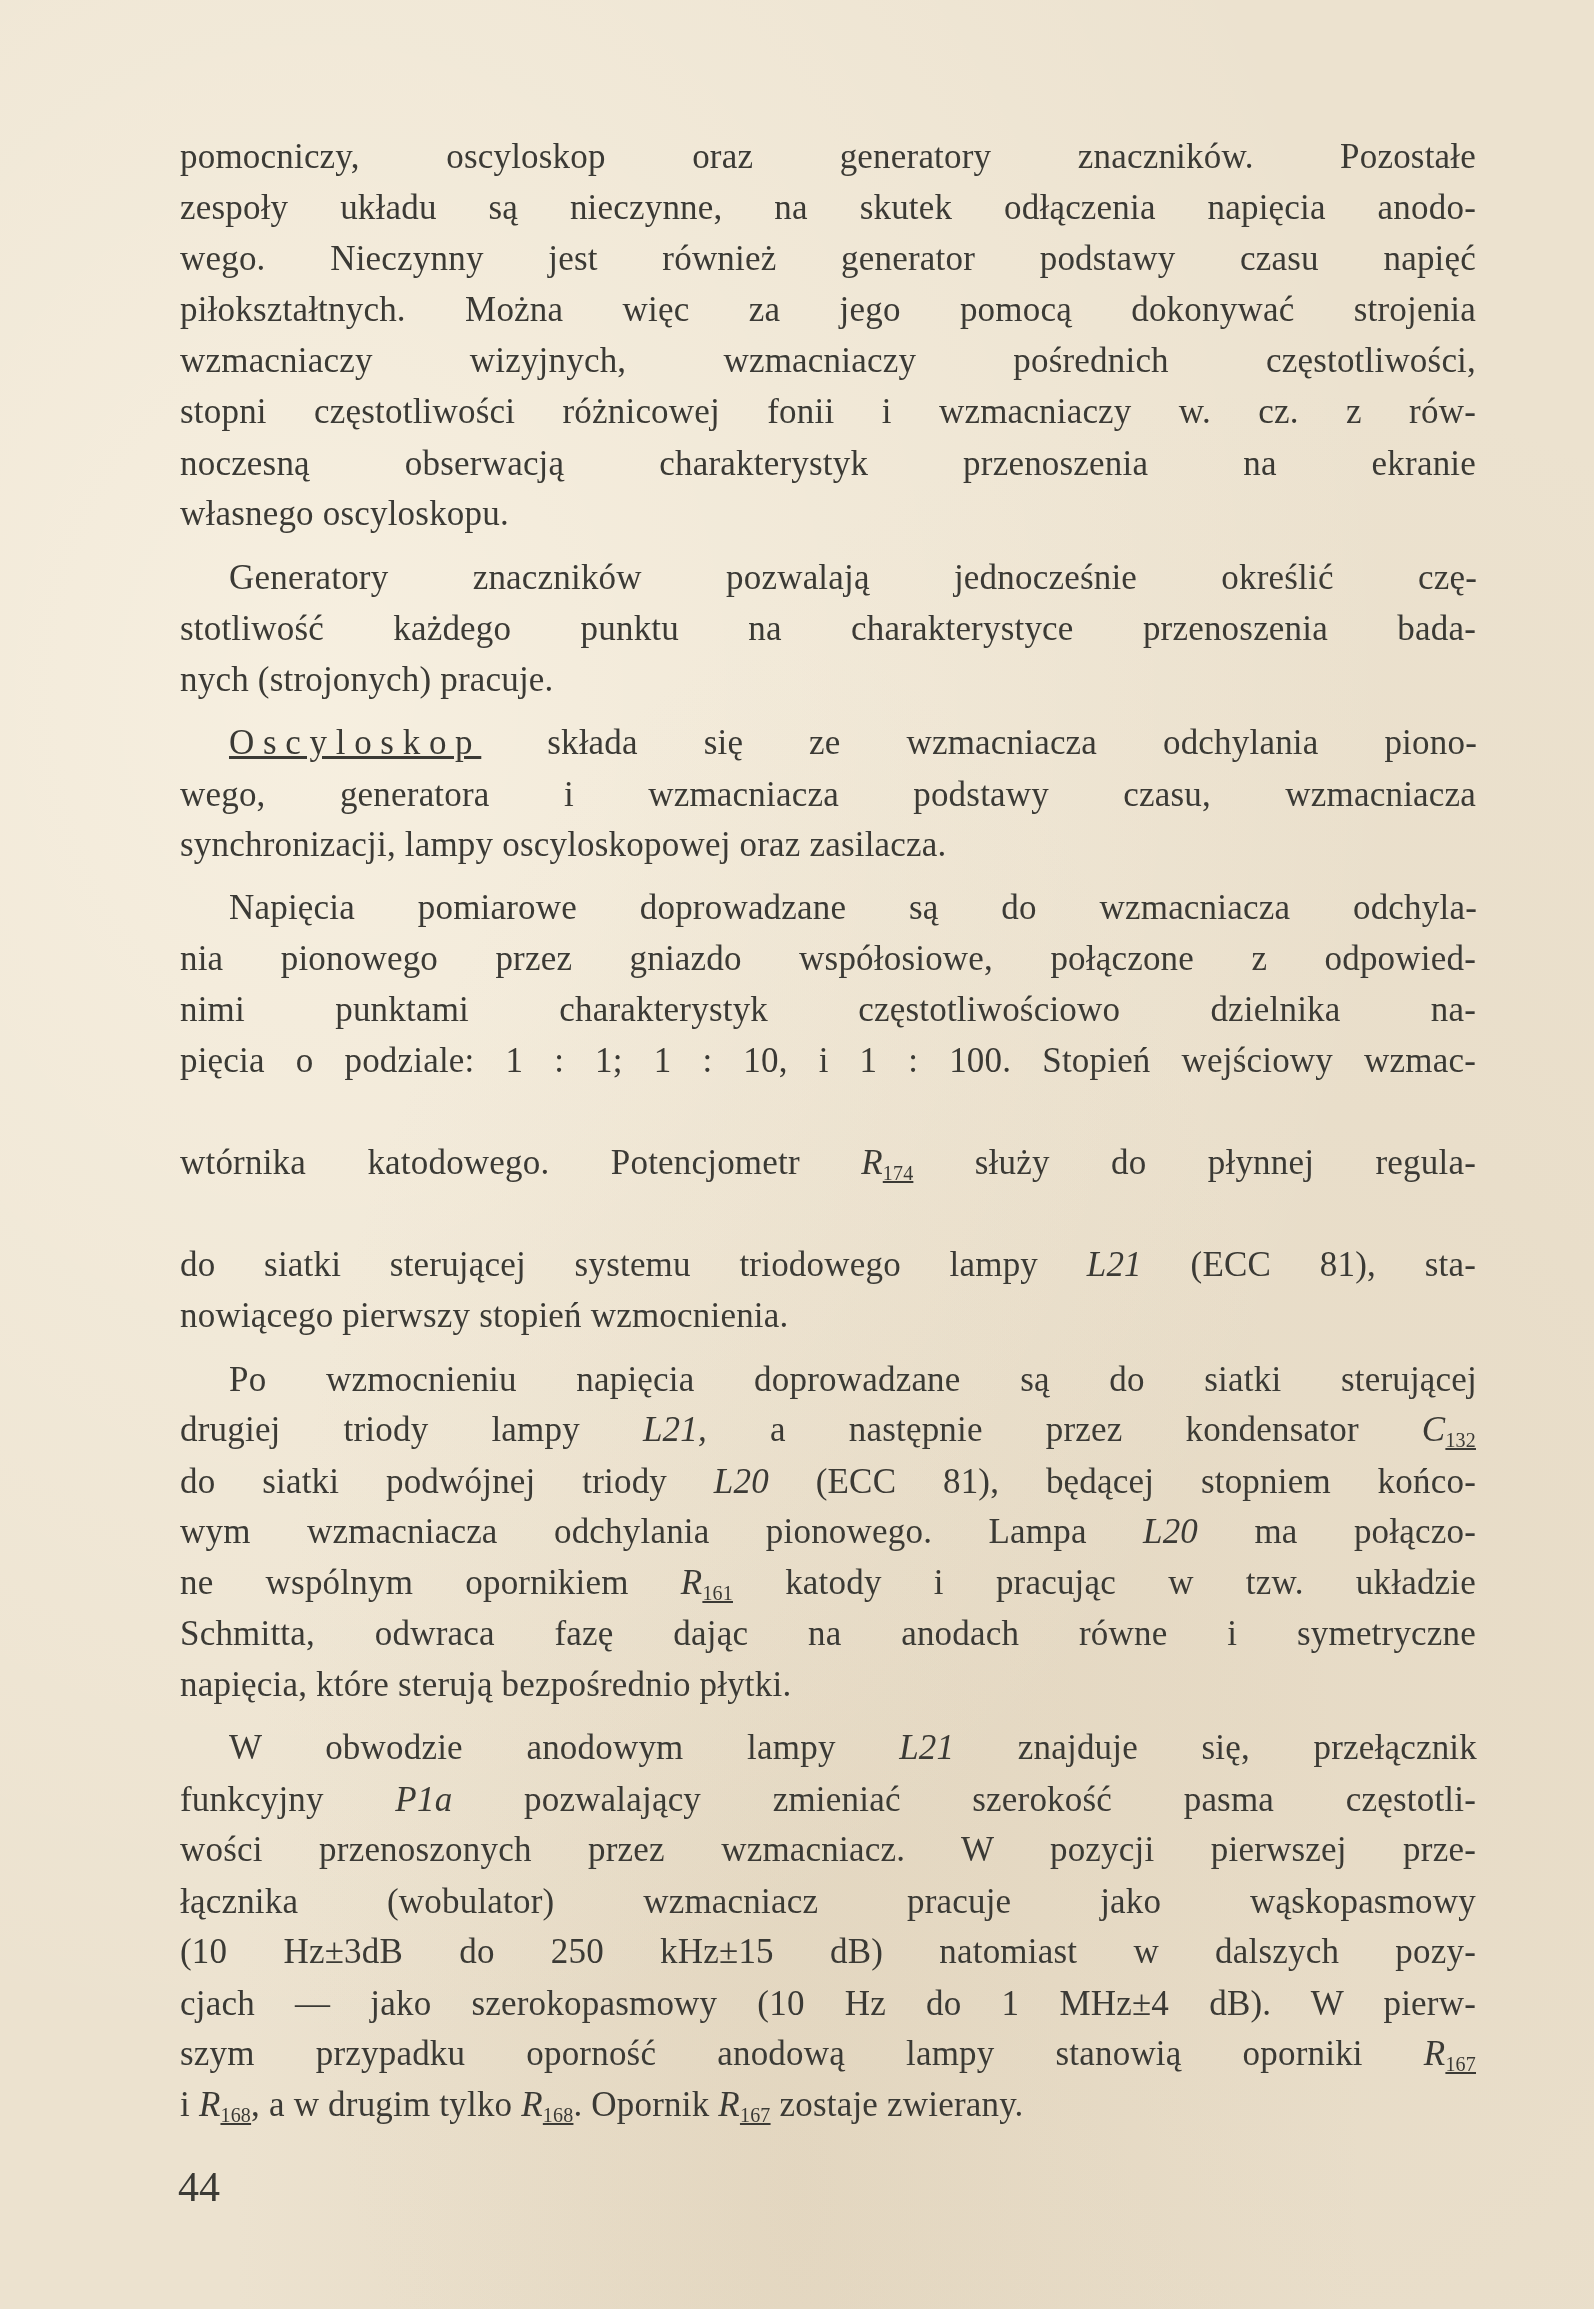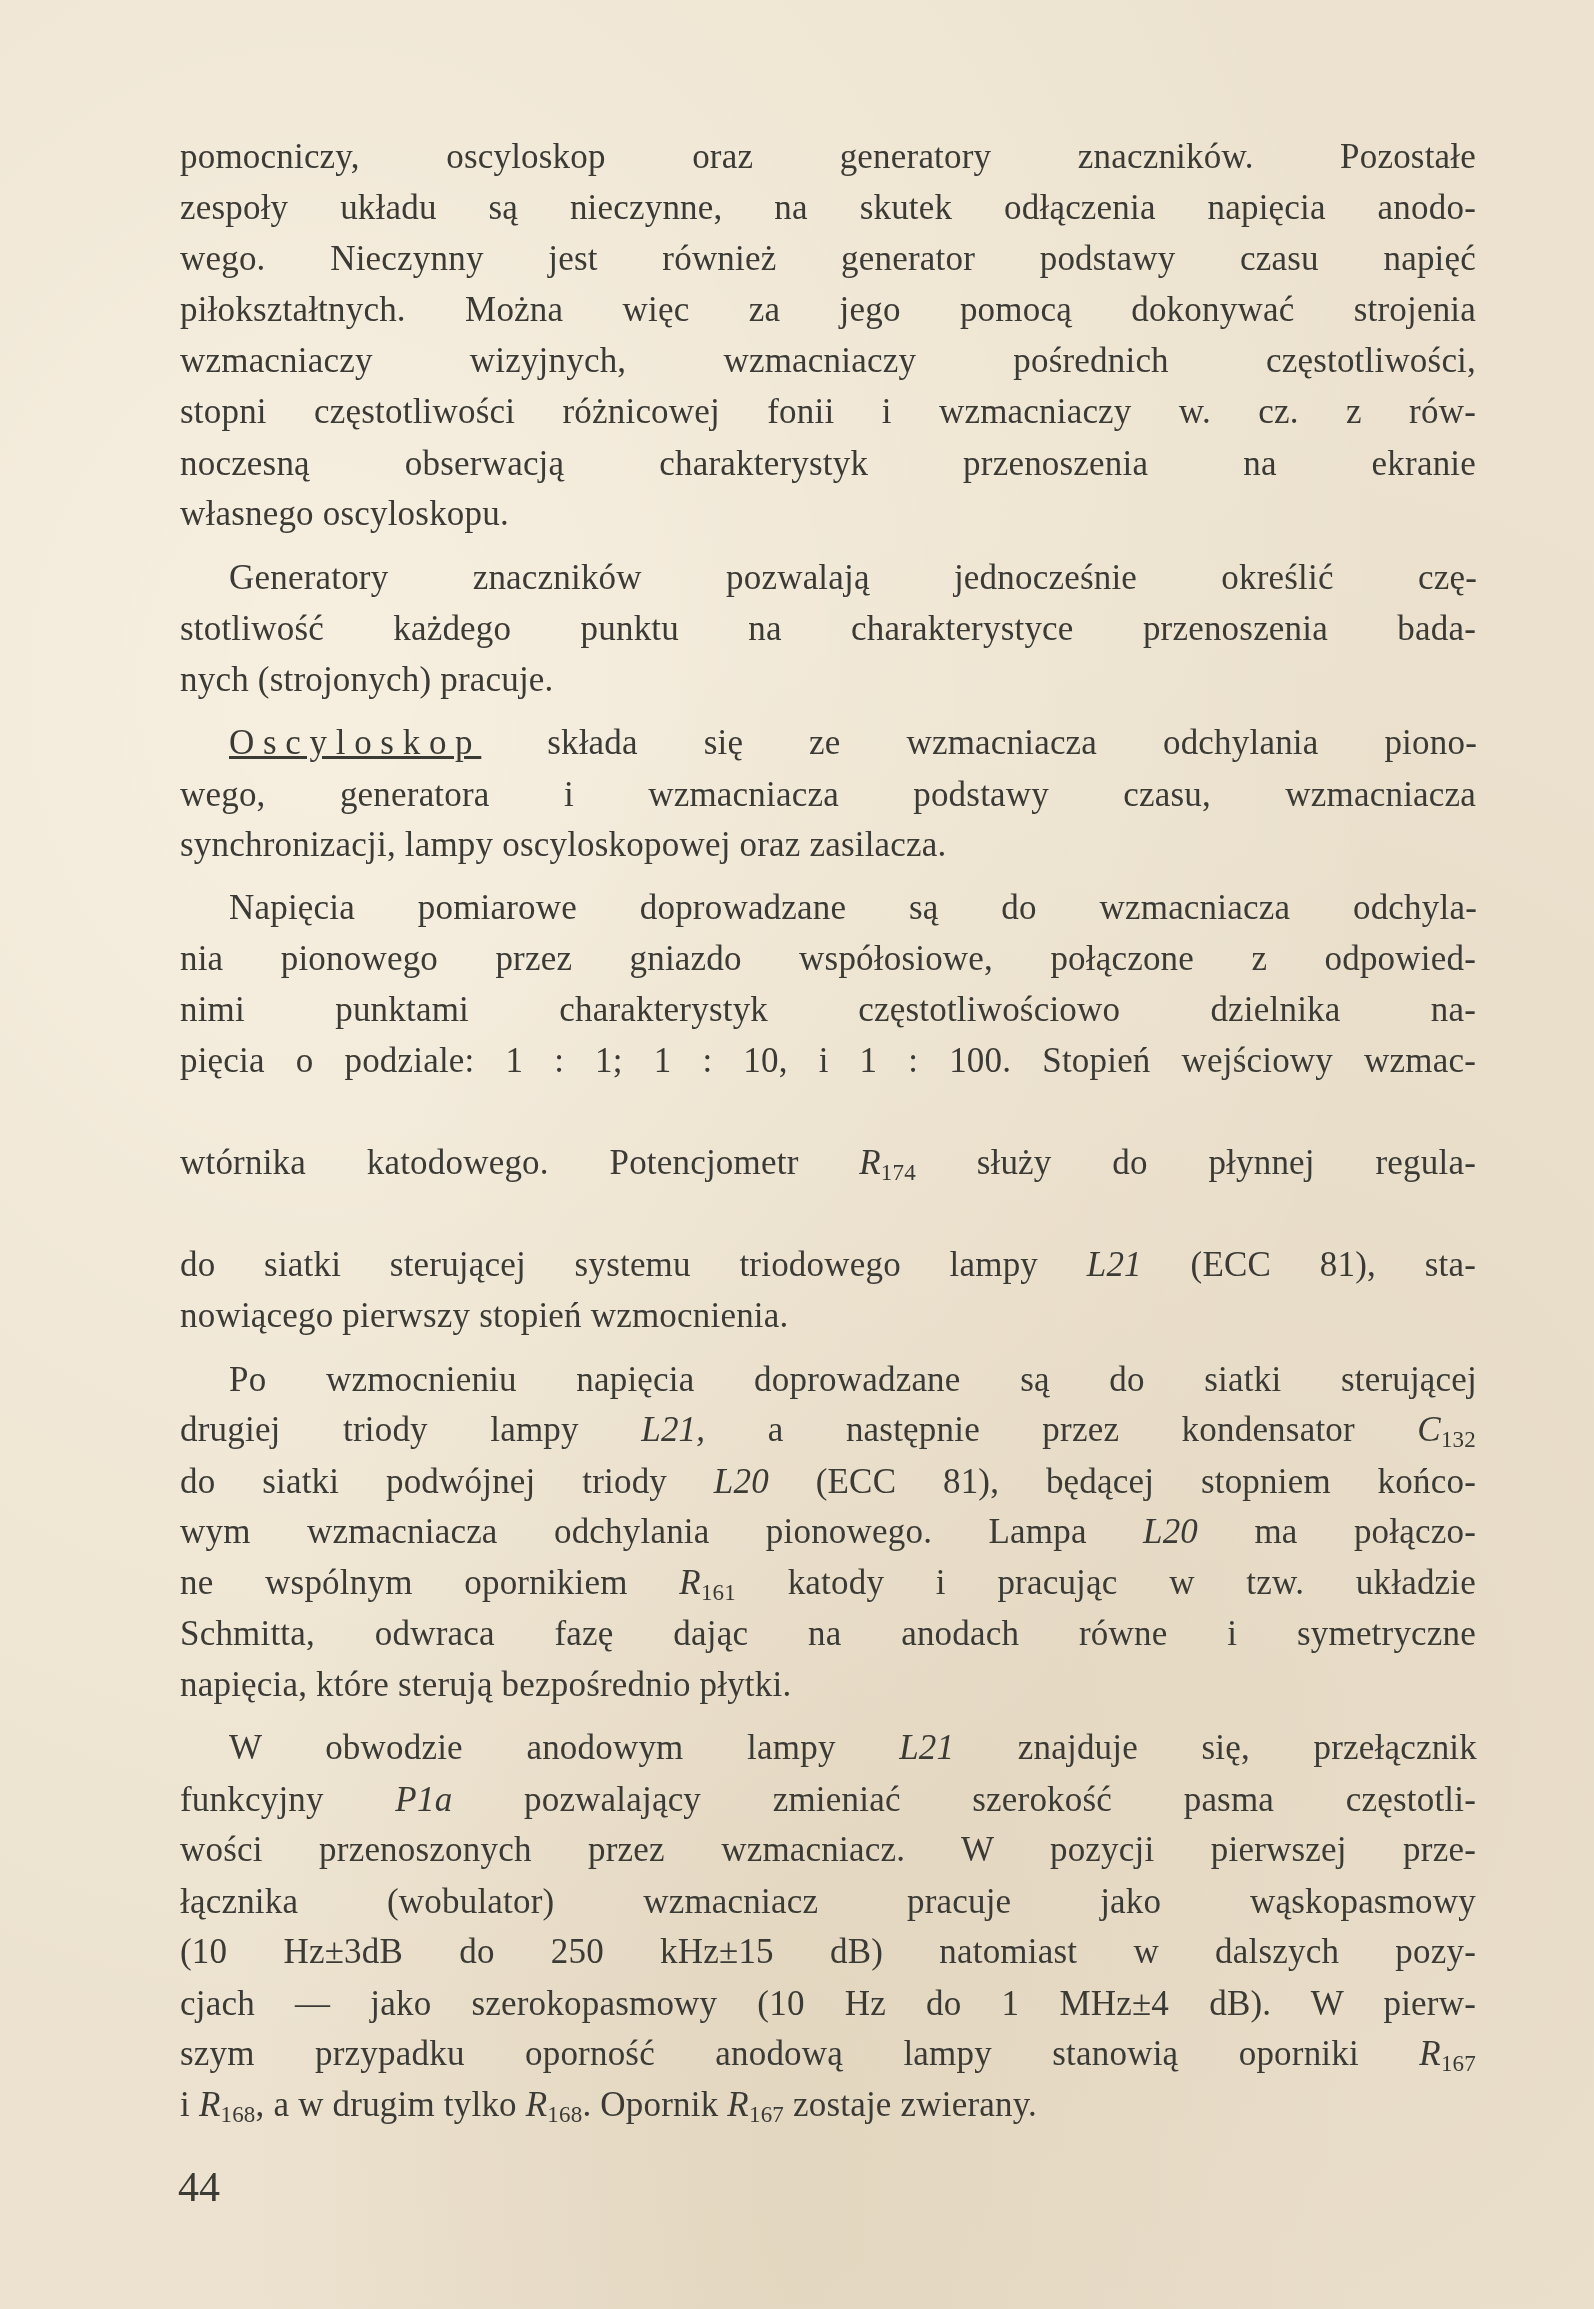--- a/index.html
+++ b/index.html
@@ -22,21 +22,21 @@
     font-size: 35px;
     line-height: 50px;
     white-space: nowrap;
     text-align: justify;
     text-align-last: justify;
     letter-spacing: 0.2px;
   }
   .line.indent { left: 229px; width: 1248px; }
   .line.last { text-align-last: left; }
   .line .it { font-style: italic; }
-  .line sub { font-size: 23px; vertical-align: -5.8px; line-height: 0; }
+  .line sub { font-size: 20px; vertical-align: -5.8px; line-height: 0; text-decoration: underline; }
   .spaced { letter-spacing: 8.7px; text-decoration: underline; }
   .page-number {
     position: absolute; left: 178px; top: 2166px;
     font-size: 42px; line-height: 43px;
   }
 </style>
 </head>
 <body>
 
 <div class="page">

